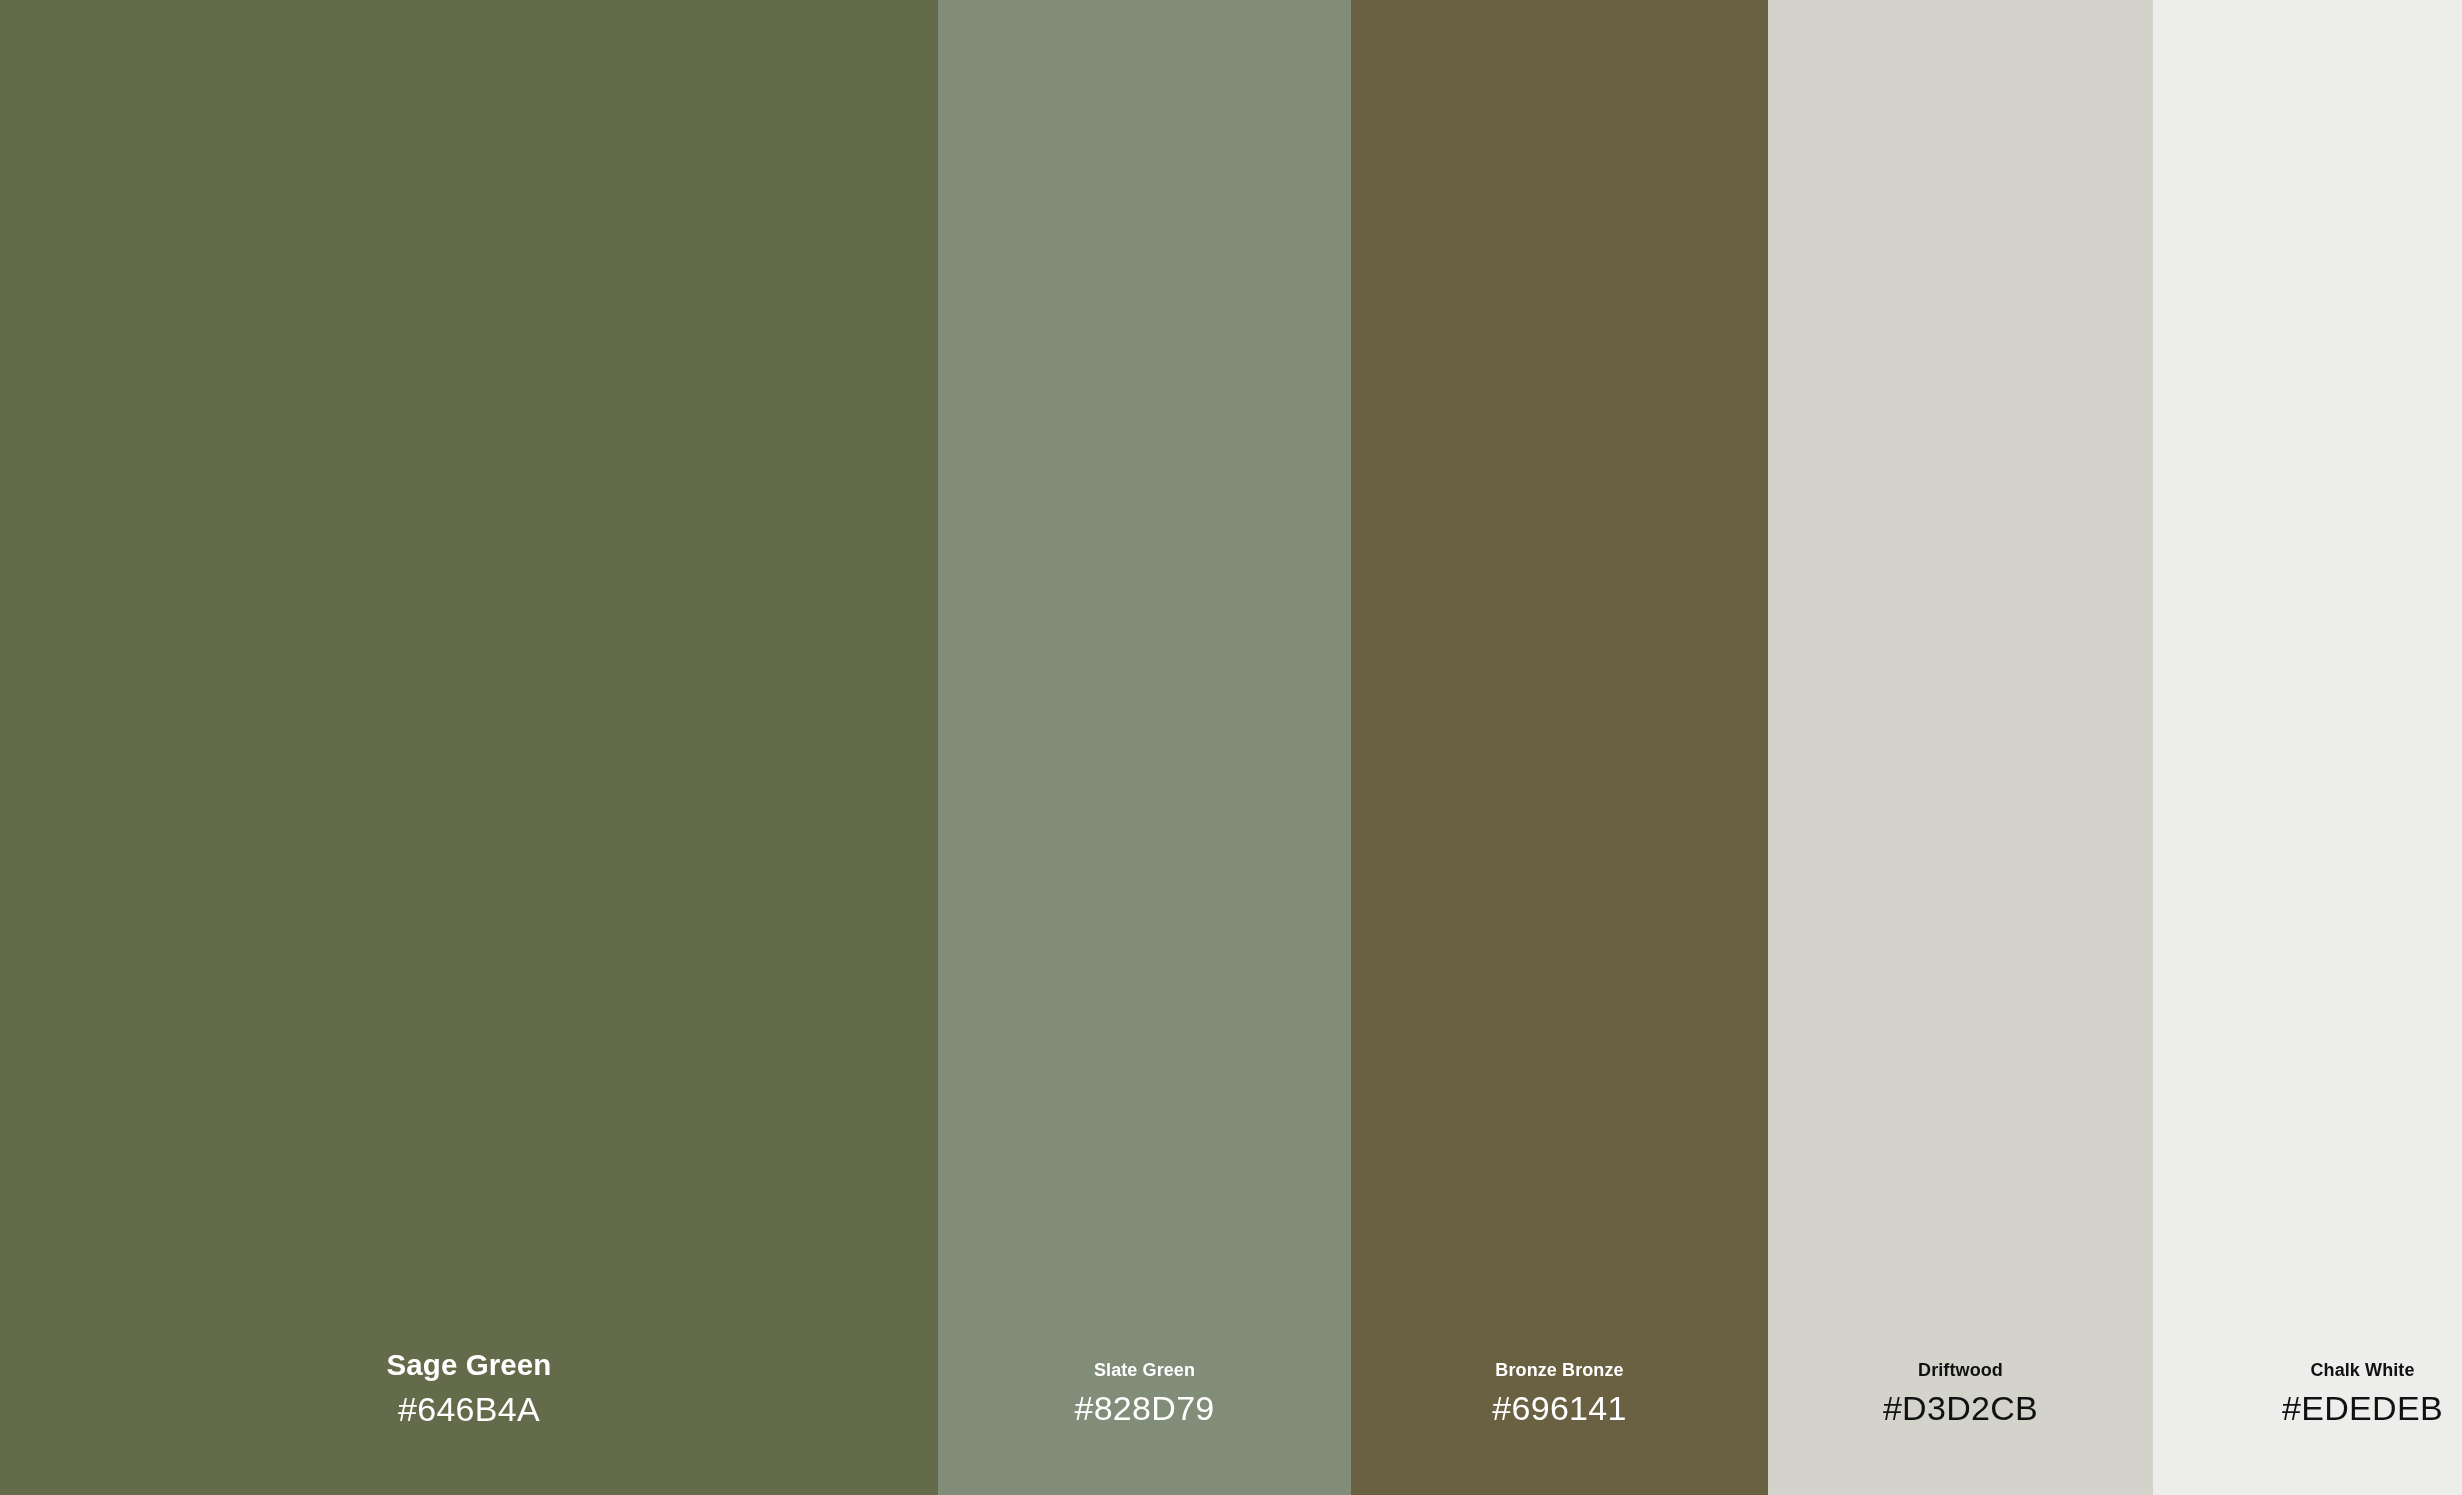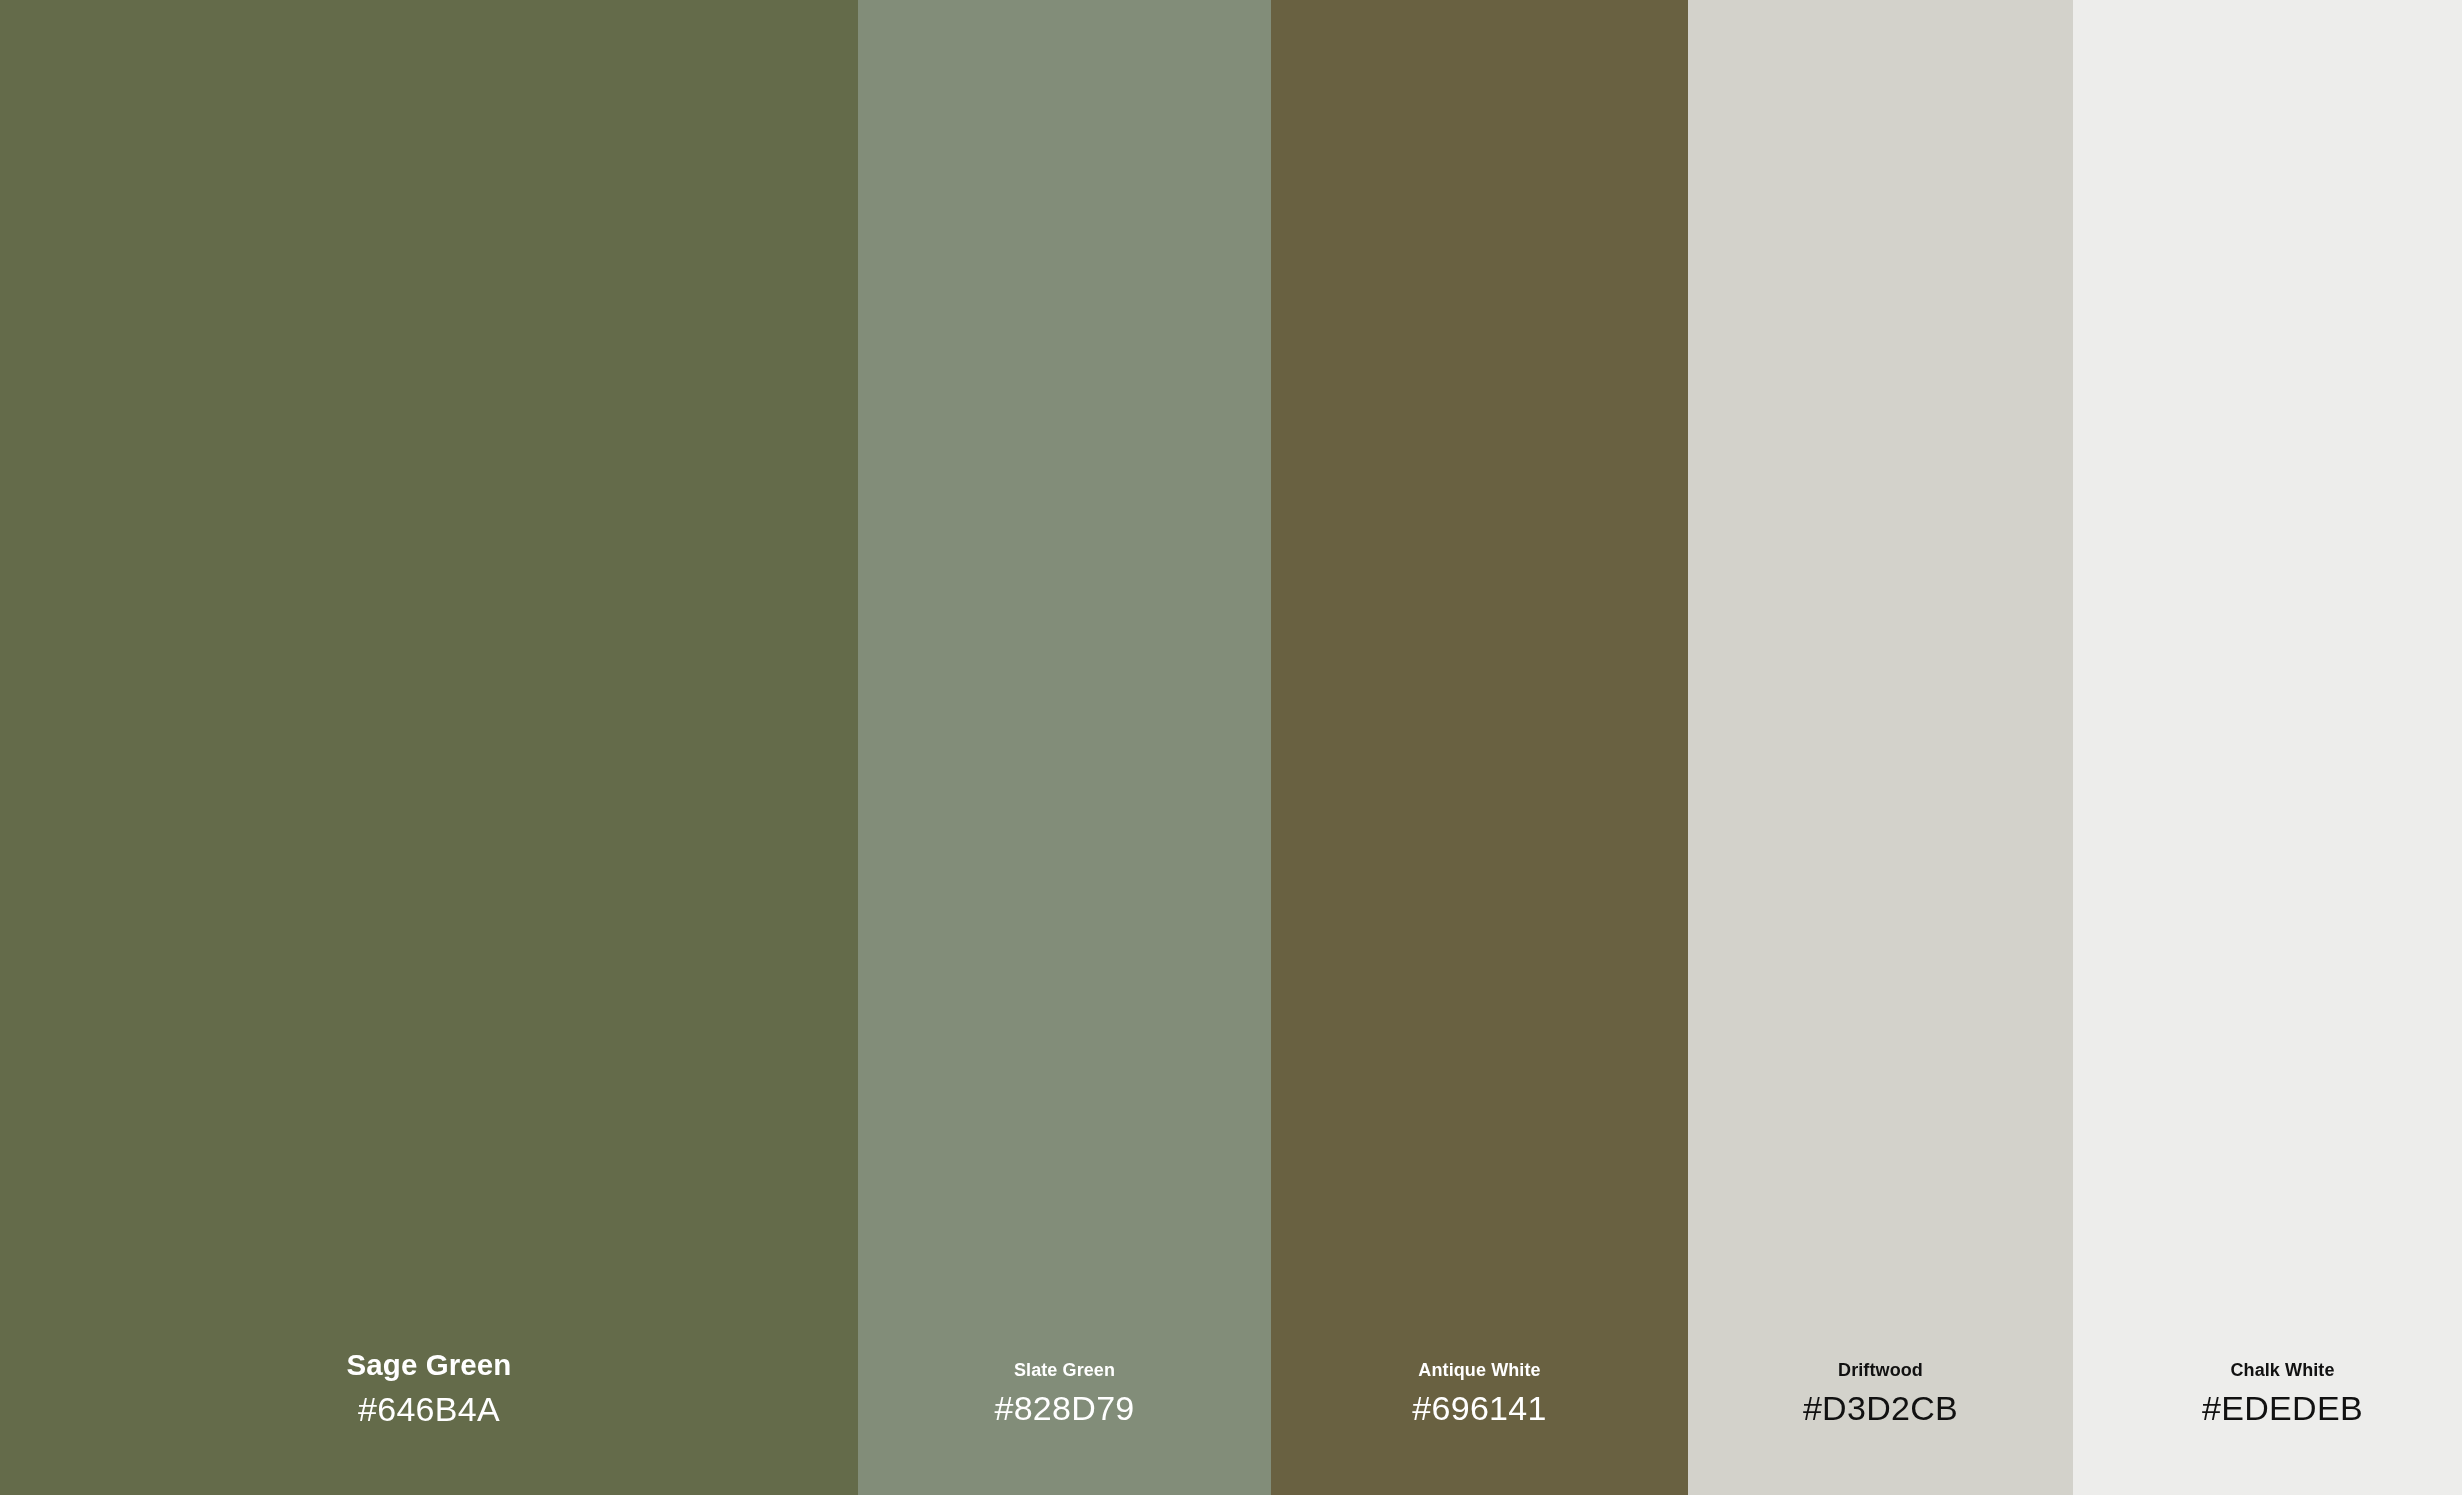--- a/index.html
+++ b/index.html
@@ -61,37 +61,37 @@
   }
   .swatch.first .swatch-label-group {
     bottom: 67px;
   }
 </style>
 </head>
 <body>
 
 <div id="palette">
 
-  <div class="swatch first" style="background-color: rgb(100, 107, 74); width: 858px; color: rgb(255, 255, 255);">
+  <div class="swatch first" style="background-color: rgb(100, 107, 74); width: 938px; color: rgb(255, 255, 255);">
     <div class="swatch-label-group">
       <span class="swatch-name">Sage Green</span>
       <span class="swatch-hex">#646B4A</span>
     </div>
   </div>
 
   <div class="swatch" style="background-color: rgb(130, 141, 121); width: 413px; color: rgb(255, 255, 255);">
     <div class="swatch-label-group">
       <span class="swatch-name">Slate Green</span>
       <span class="swatch-hex">#828D79</span>
     </div>
   </div>
 
   <div class="swatch" style="background-color: rgb(105, 97, 65); width: 417px; color: rgb(255, 255, 255);">
     <div class="swatch-label-group">
-      <span class="swatch-name">Antique White</span>
+      <span class="swatch-name">Bronze Bronze</span>
       <span class="swatch-hex">#696141</span>
     </div>
   </div>
 
   <div class="swatch" style="background-color: rgb(211, 210, 203); width: 385px; color: rgb(17, 17, 17);">
     <div class="swatch-label-group">
       <span class="swatch-name">Driftwood</span>
       <span class="swatch-hex">#D3D2CB</span>
     </div>
   </div>

